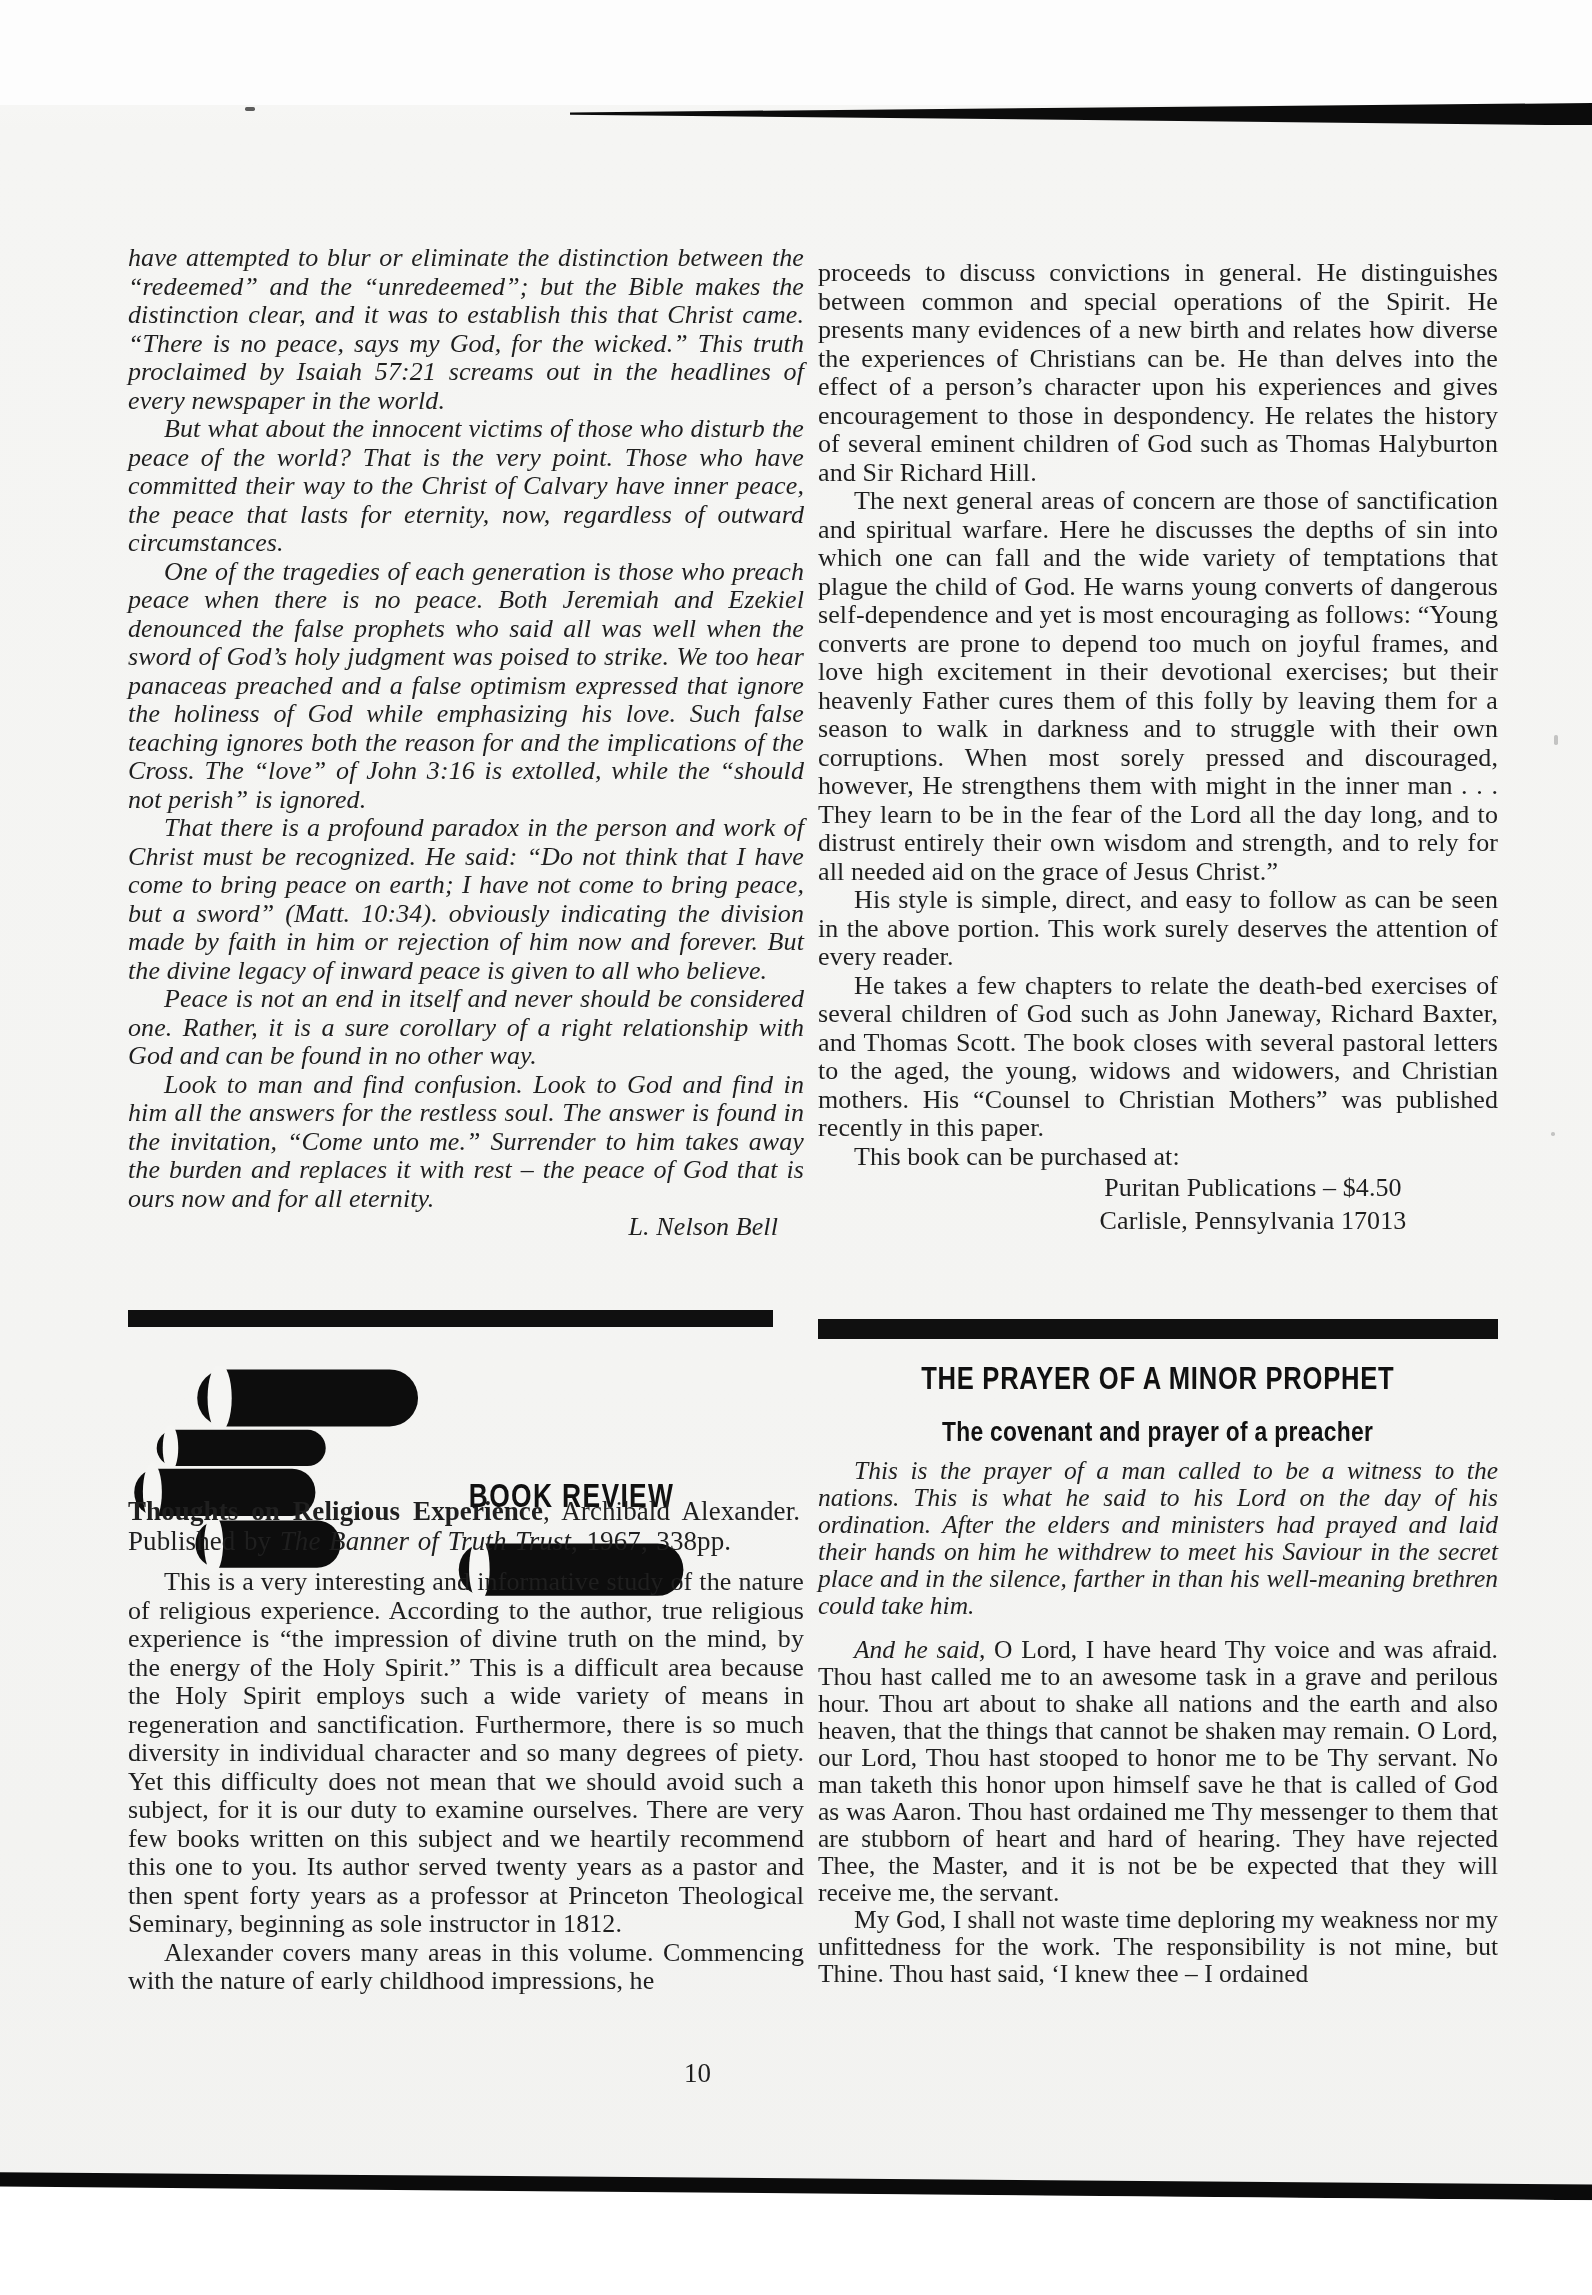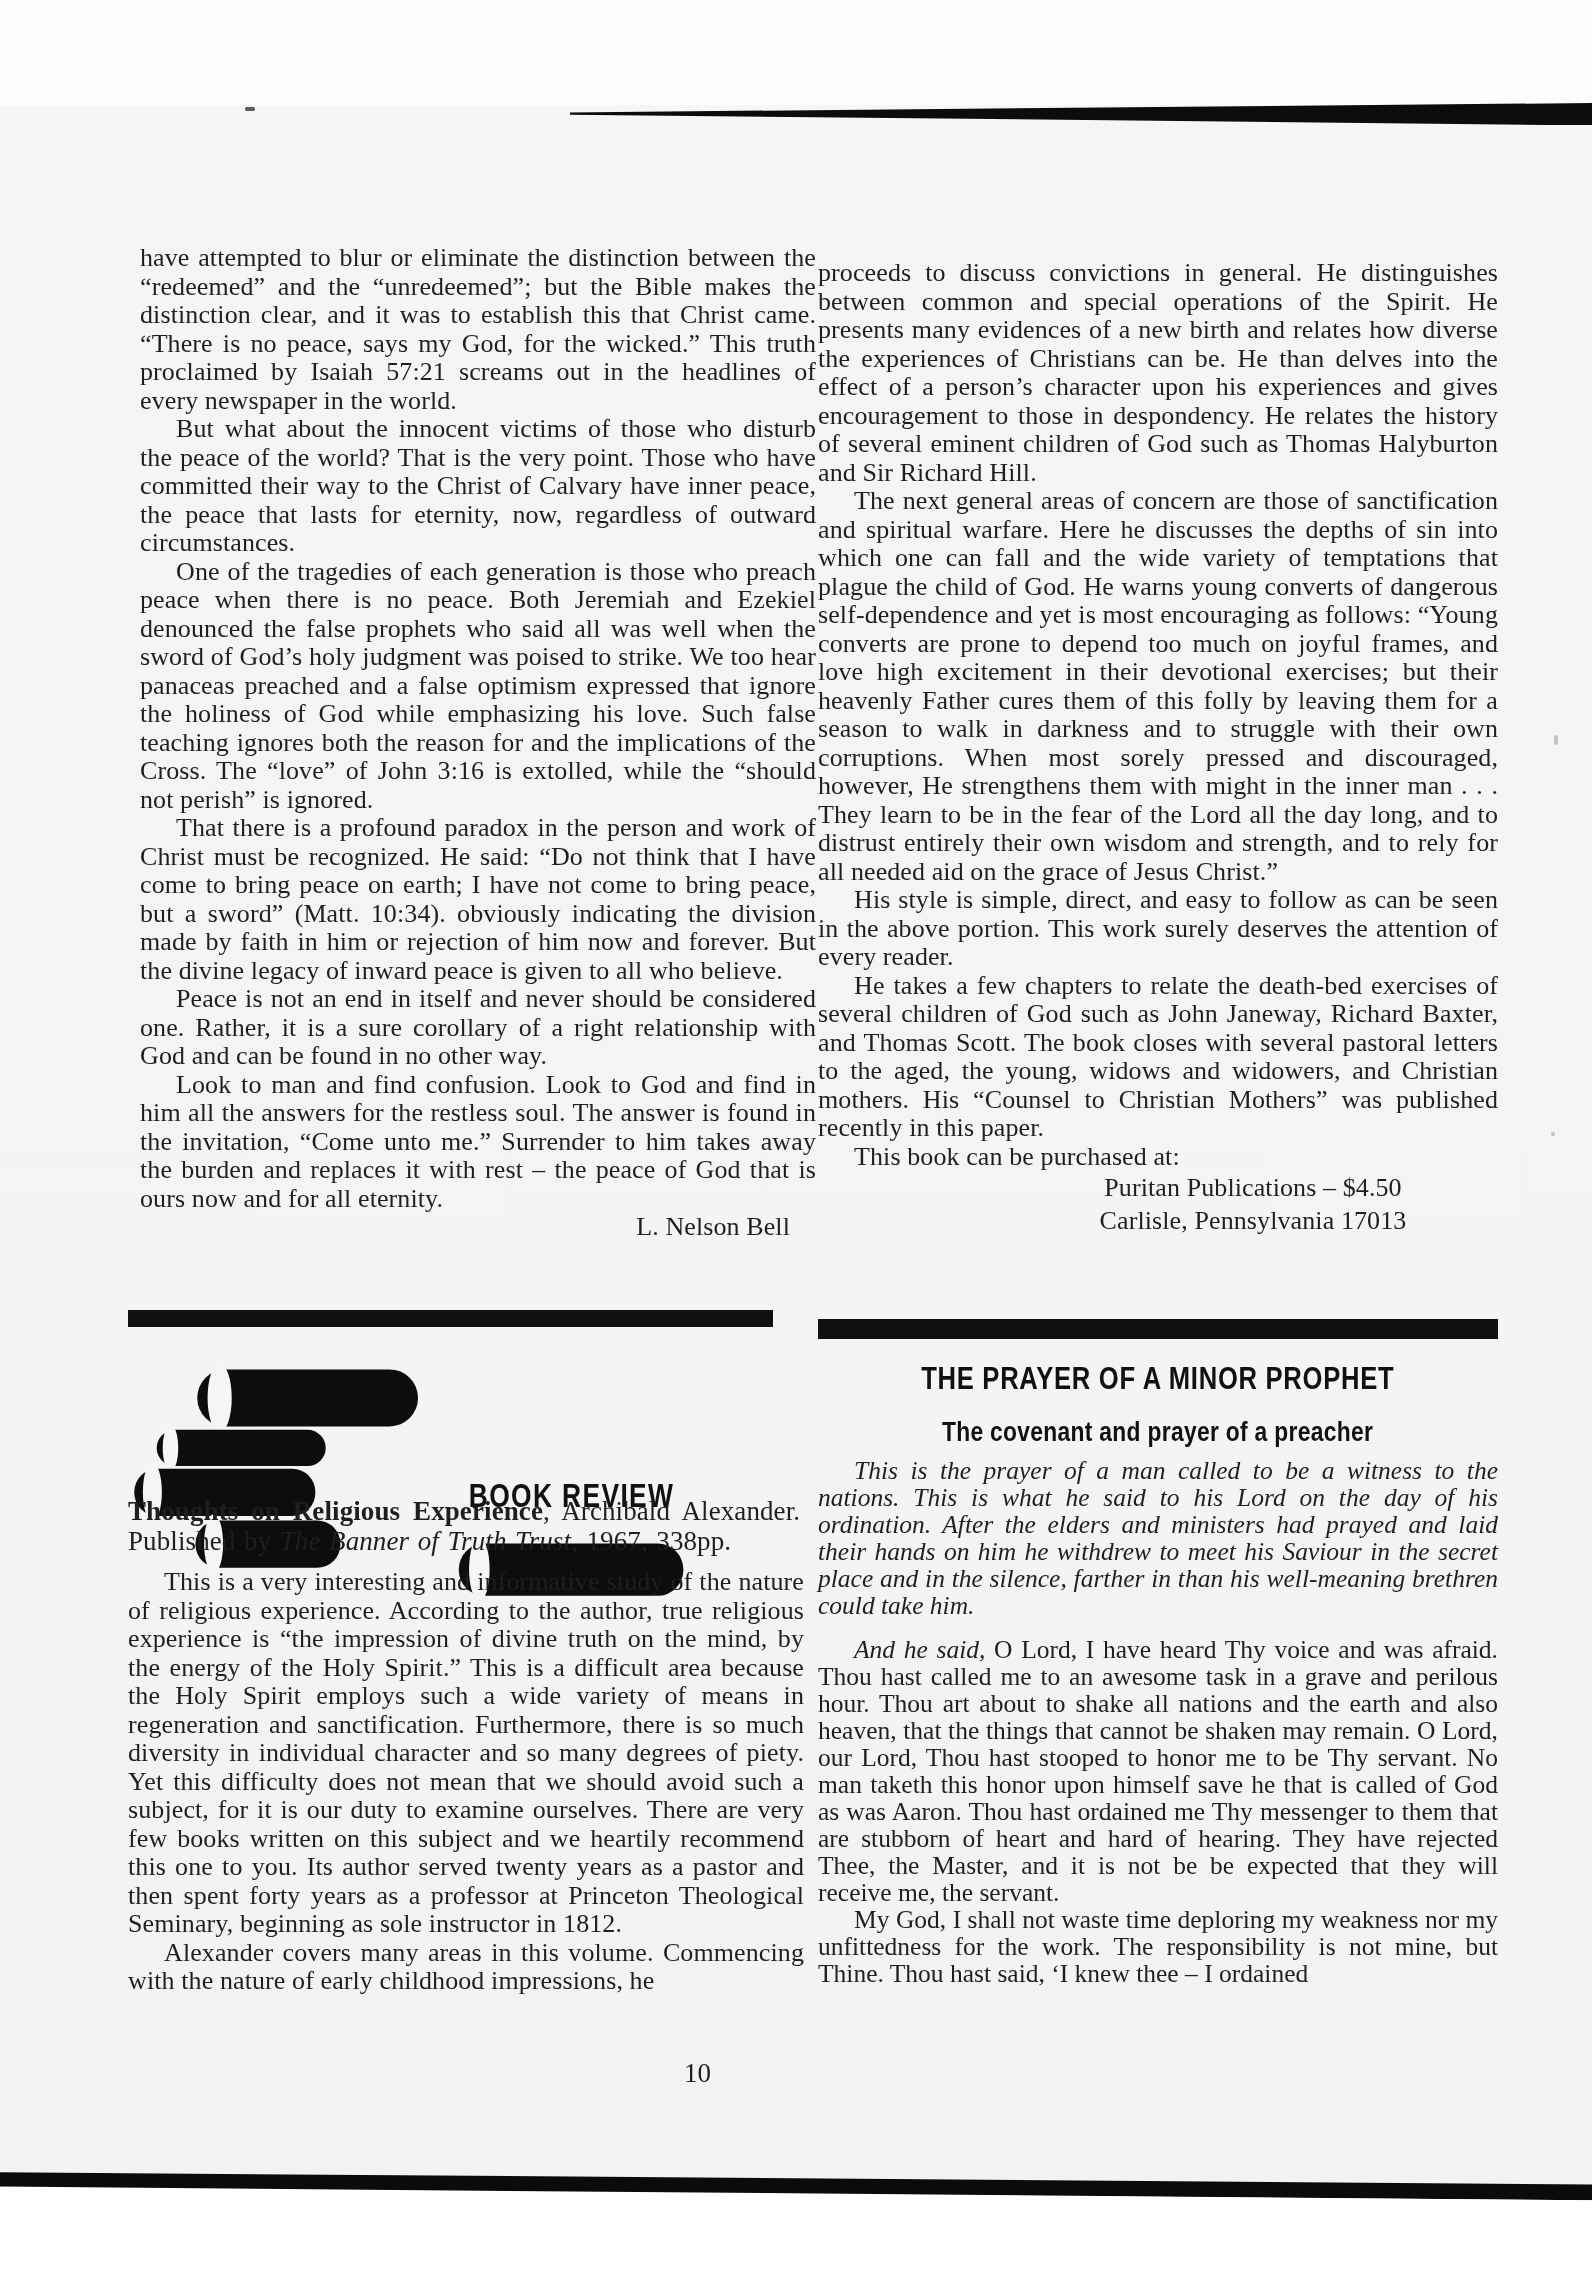--- a/index.html
+++ b/index.html
@@ -20,21 +20,21 @@
   .speck { position:absolute; background:#9a9a9a; border-radius:1.7px; opacity:.55; }
   .speck.s1 { left:1554px; top:735px;  width:3.5px; height:9.5px; }
   .speck.s2 { left:1551px; top:1132px; width:4.3px; height:4.3px;  }
 
   .col { position:absolute; }
   .col p { margin:0; text-align:justify; }
   .body-text { font-size:26px; line-height:28.5px; letter-spacing:0.1px; }
   .ind { text-indent:36px; }
   .sig { text-align:right !important; padding-right:26px; }
 
-  .left-col  { left:140px; top:244px;  width:676px; }
+  .left-col  { left:128px; top:244px;  width:676px;font-style:italic; }
   .right-col { left:818px; top:259px;  width:680px; }
   .left-lower{ left:128px; top:1496px; width:676px; }
 
   .address { margin-left:190px; }
   .address div { line-height:33px; font-size:26px; text-align:center; }
 
   .rule { position:absolute; background:#101010; }
   .rule.left-bar  { left:128px; top:1310px; width:645px; height:17.3px; }
   .rule.right-bar { left:818px; top:1319px; width:680px; height:20px; }
 

